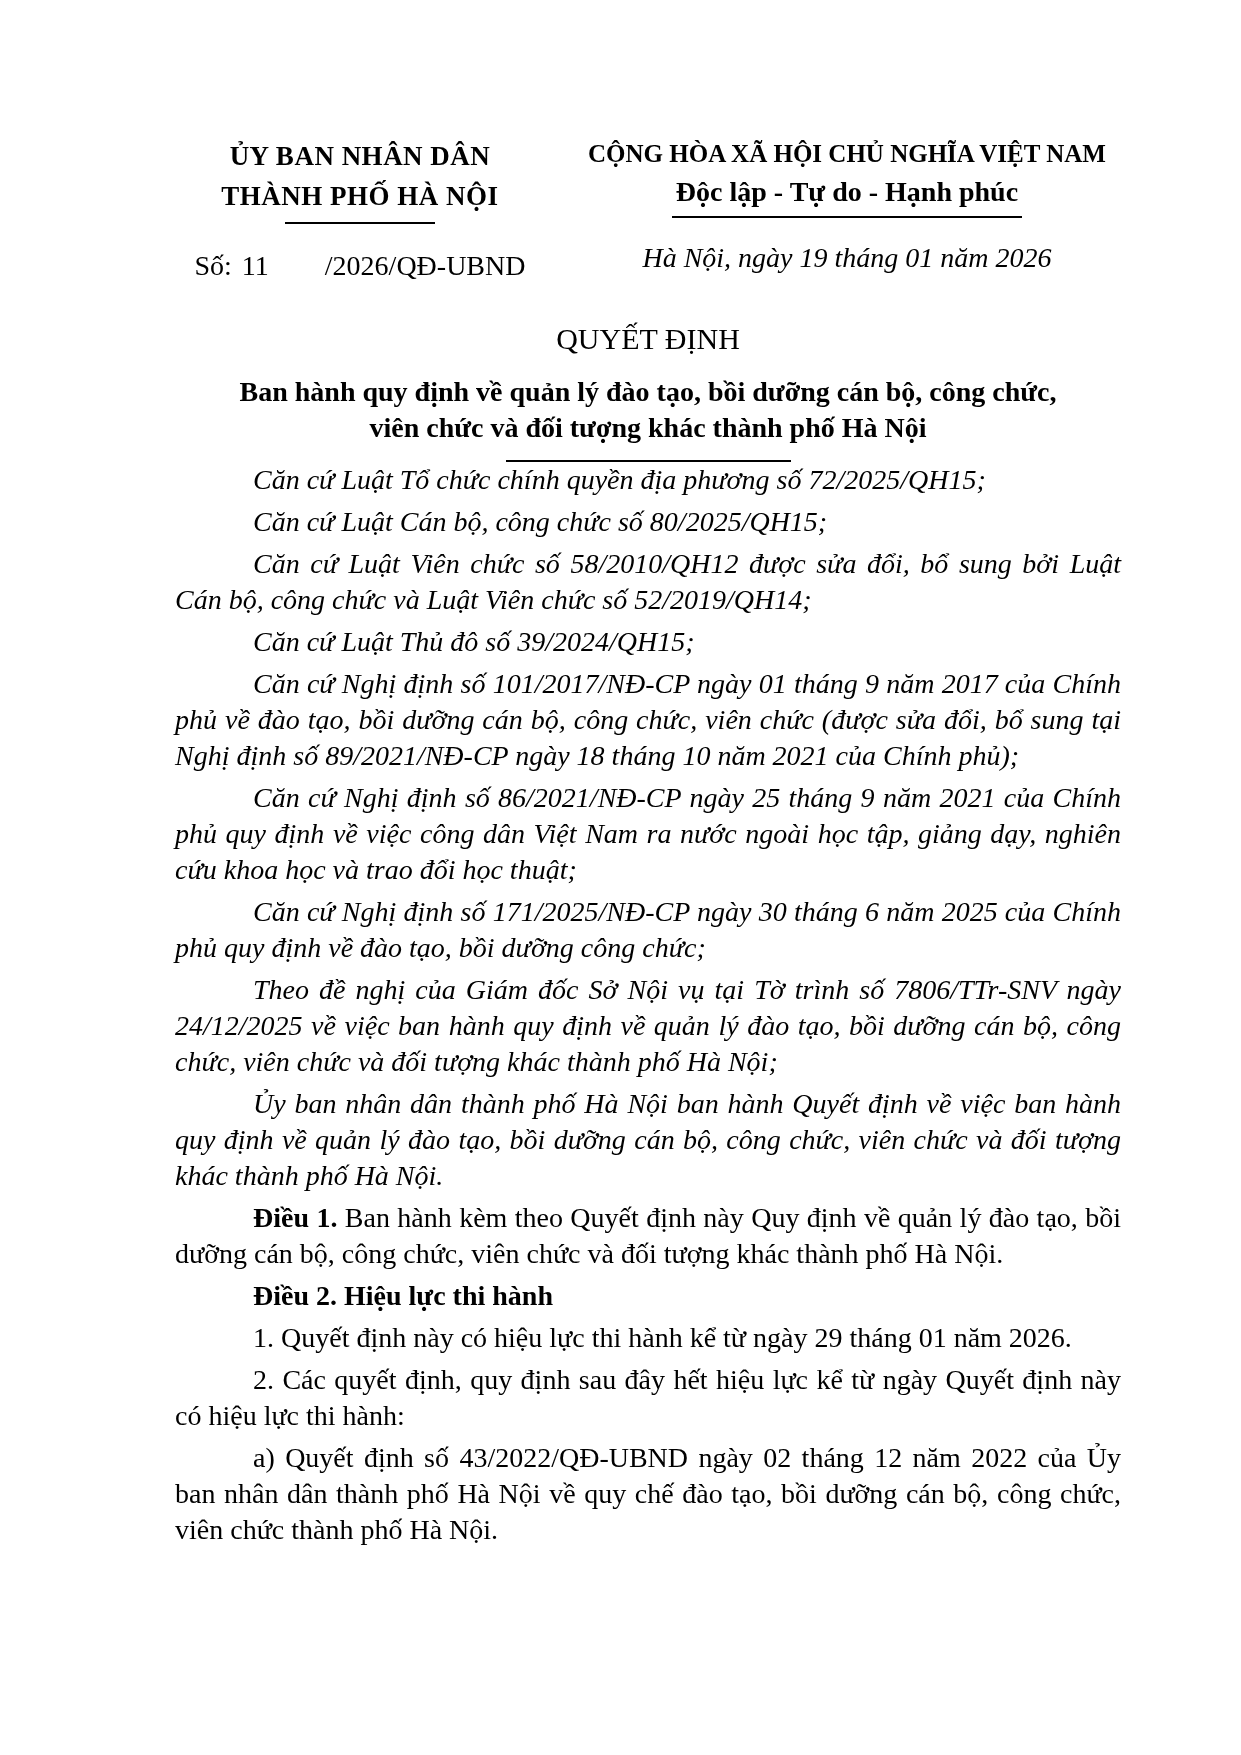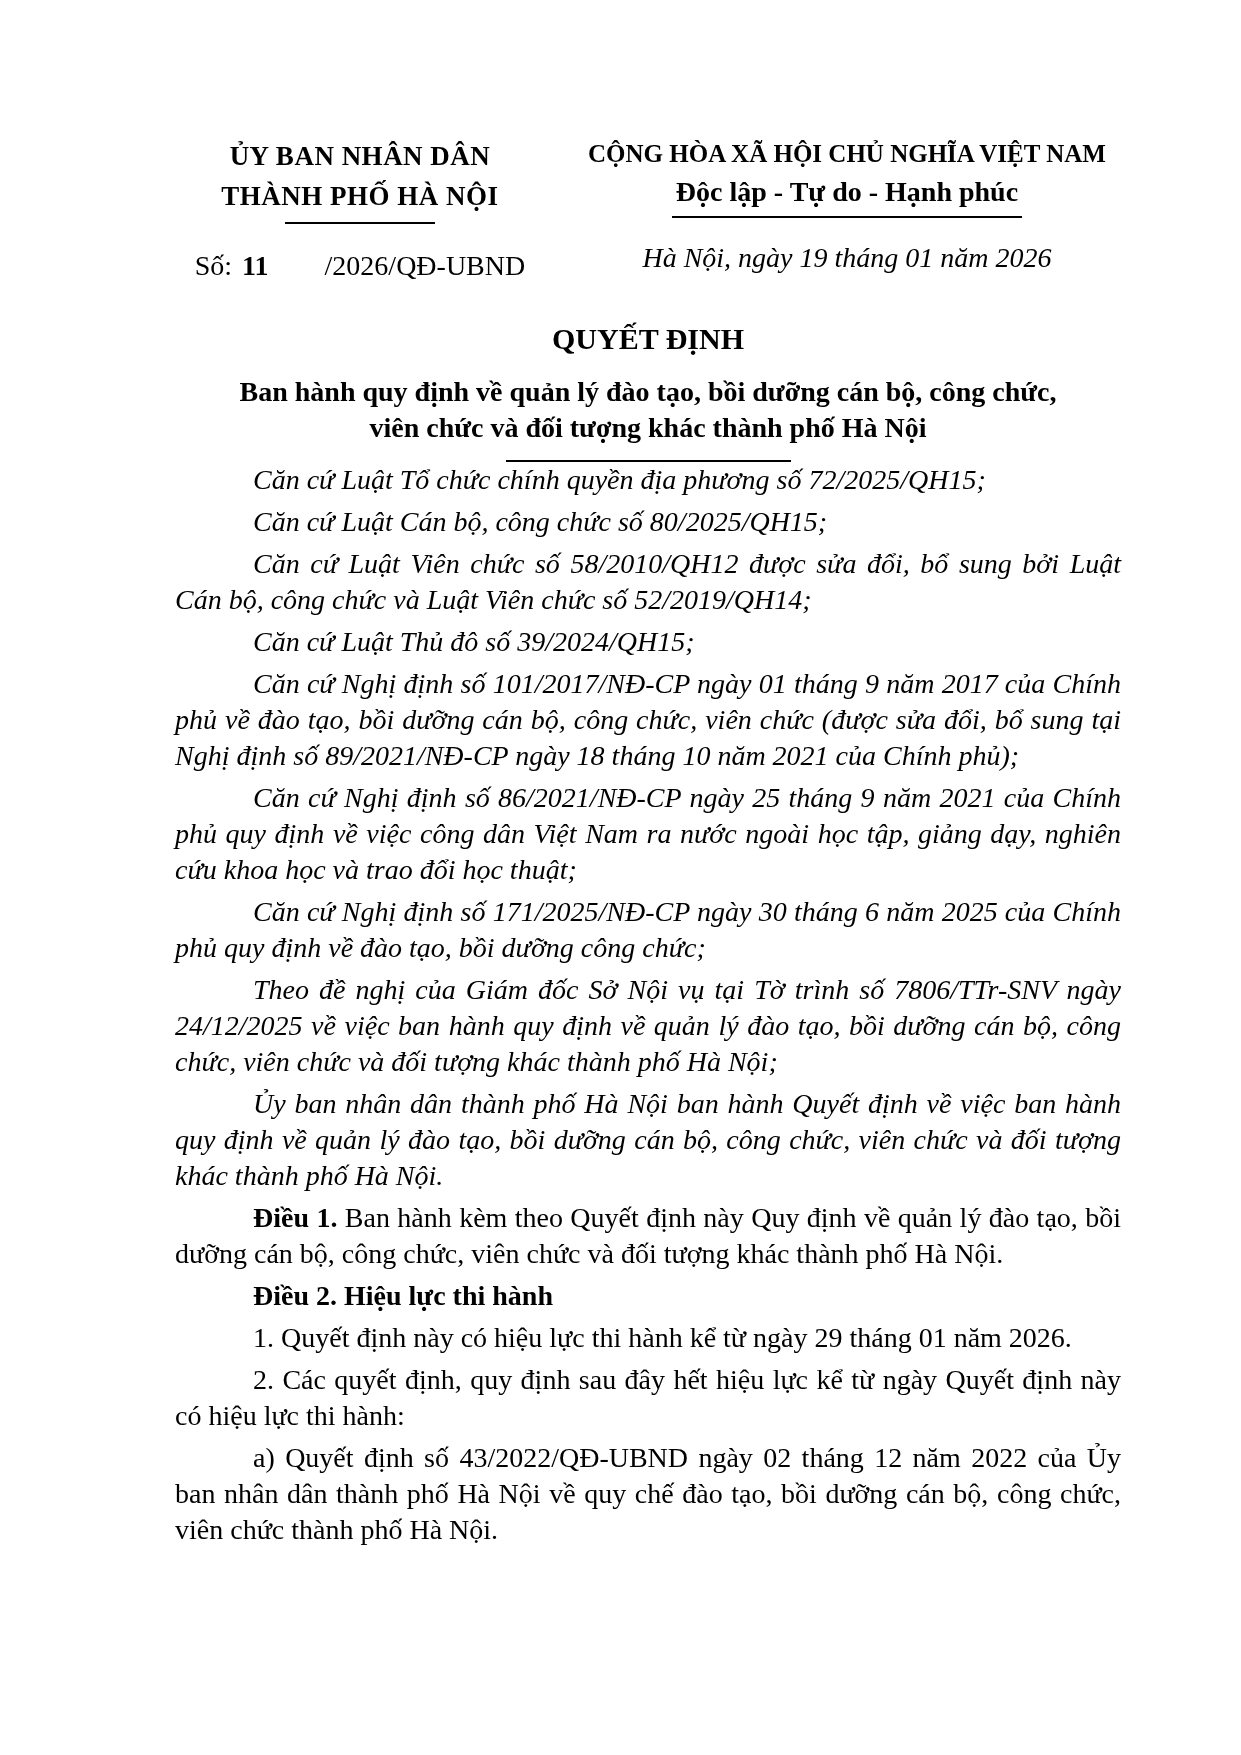--- a/index.html
+++ b/index.html
@@ -27,28 +27,28 @@
   .issuer-line1 { font-weight: bold; font-size: 27px; line-height: 40px; letter-spacing: 0.5px; }
   .issuer-line2 { font-weight: bold; font-size: 27px; line-height: 40px; letter-spacing: 0.5px; }
   .national-line1 { font-weight: bold; font-size: 25px; line-height: 36px; }
   .national-line2 { font-weight: bold; font-size: 28px; line-height: 40px; }
 
   .rule { height: 0; border: 0; border-top: 2px solid #000; }
   .rule-issuer   { width: 150px; margin: 6px auto 0 auto; }
   .rule-national { width: 350px; margin: 4px auto 0 auto; }
 
   .doc-number { margin-top: 26px; font-size: 28px; white-space: nowrap; }
-  .doc-number .num-value  { margin-left: 10px; font-weight: bold; }
+  .doc-number .num-value  { margin-left: 10px; }
   .doc-number .num-suffix { margin-left: 56px; }
 
   .dateline { margin-top: 24px; font-size: 28px; font-style: italic; white-space: nowrap; text-align: center; }
 
   
   .title-block { text-align: center; margin-top: 38px; }
-  .title-main { margin: 16px; font-size: 30px; font-weight: bold; line-height: 38px; }
+  .title-main { margin: 16px; font-size: 30px; font-weight: normal; line-height: 38px; }
   .title-sub  { margin: 2px 0 0 0; font-size: 28px; font-weight: bold; line-height: 36px; }
   .rule-title { width: 285px; margin: 14px auto 0 auto; }
 
   
   .doc-body { }
   .para {
     margin: 0 0 6px 0;
     font-size: 28px;
     line-height: 36px;
     text-align: justify;

